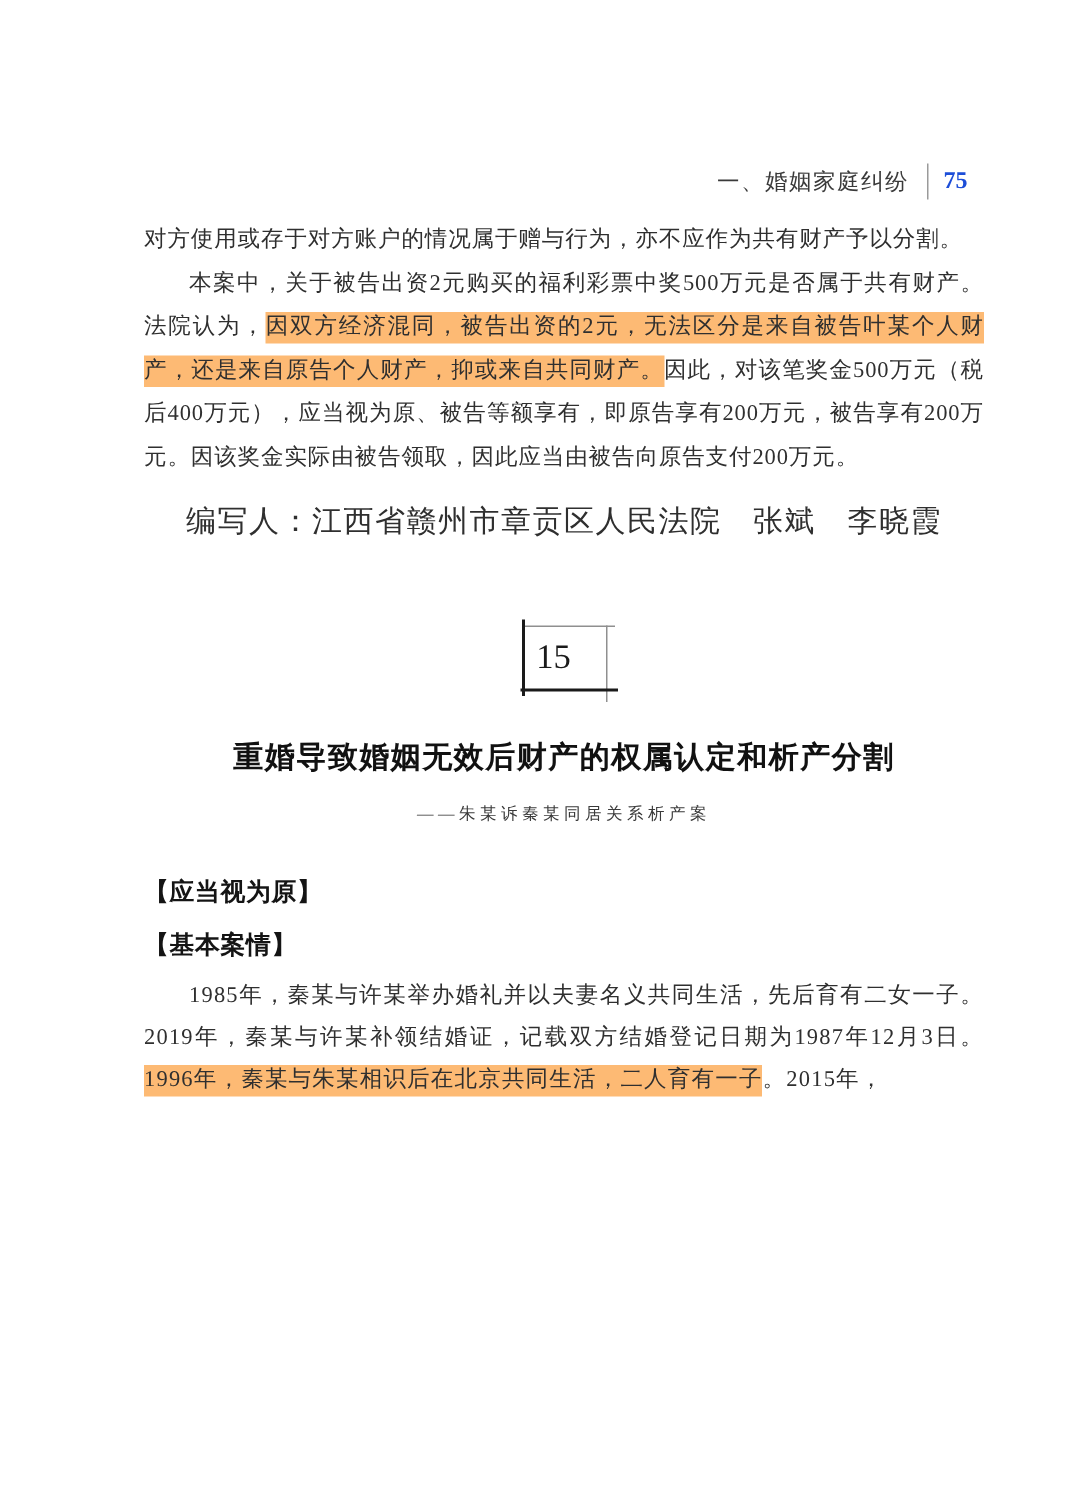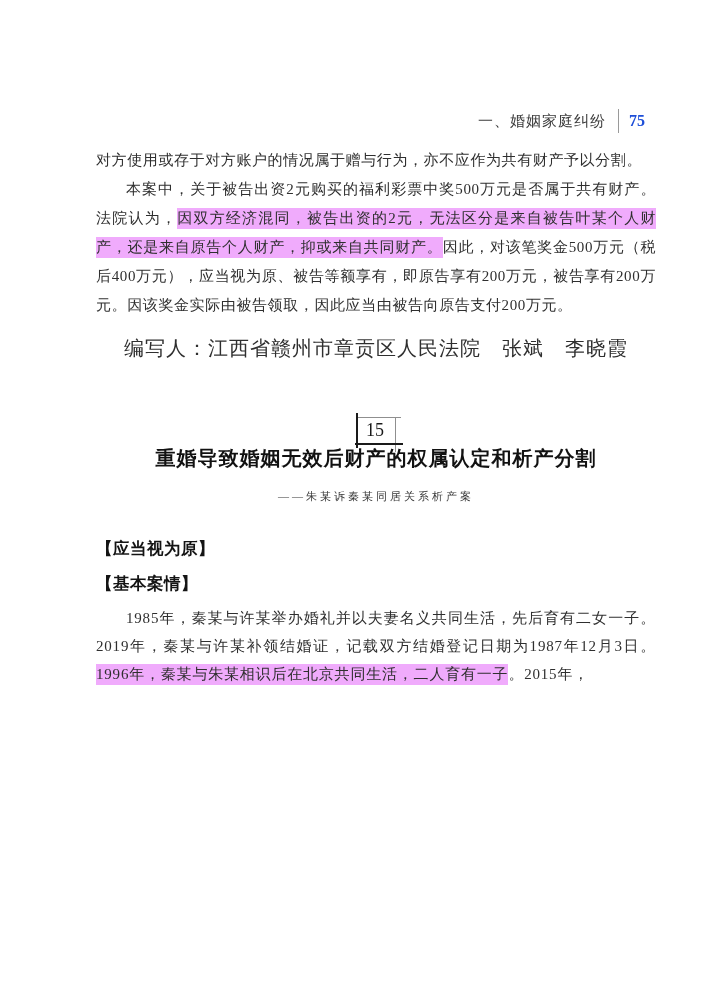--- a/index.html
+++ b/index.html
@@ -50,21 +50,21 @@
   .body-text {
     font-size: 15px;
     line-height: 29px;
     letter-spacing: 0.6px;
     text-align: justify;
     color: #2f2f2f;
   }
   .indent { text-indent: 2em; }
 
   .hl {
-    background: #f0abfc;
+    background: #fdba74;
     padding: 2px 0 3px 0;
     -webkit-box-decoration-break: clone;
     box-decoration-break: clone;
   }
 
   .byline {
     margin-top: 14px;
     font-size: 20px;
     line-height: 29px;
     letter-spacing: 1px;
@@ -73,35 +73,36 @@
 
   
   .case-num-row {
     margin-top: 54px;
     display: flex;
     justify-content: center;
   }
   .case-num-box {
     position: relative;
     min-width: 40px;
-    height: 28px;
-    padding: 2px 12px 4px 10px;
+    height: 44px;
+    padding: 2px 24px 4px 10px;
     display: flex;
     align-items: center;
     justify-content: center;
-    font-size: 18px;
+    font-size: 23px;
     color: #1a1a1a;
   }
   .case-num-box .line { position: absolute; background: #1a1a1a; }
   .line-top    { top: 0;  left: 0;  right: -5px; height: 1px; background: #8f8f8f !important; }
   .line-right  { top: 0;  right: 0; bottom: -7px; width: 1px; background: #8f8f8f !important; }
   .line-left   { top: -4px; left: 0; bottom: -3px; width: 2px; }
   .line-bottom { left: -1px; right: -7px; bottom: 0; height: 2px; }
 
   .case-title {
+    margin-top: 30px;
     text-align: center;
     font-family: "Liberation Sans", sans-serif;
     font-weight: bold;
     font-size: 20px;
     letter-spacing: 1px;
     color: #111;
   }
   .case-subtitle {
     margin-top: 17px;
     text-align: center;

